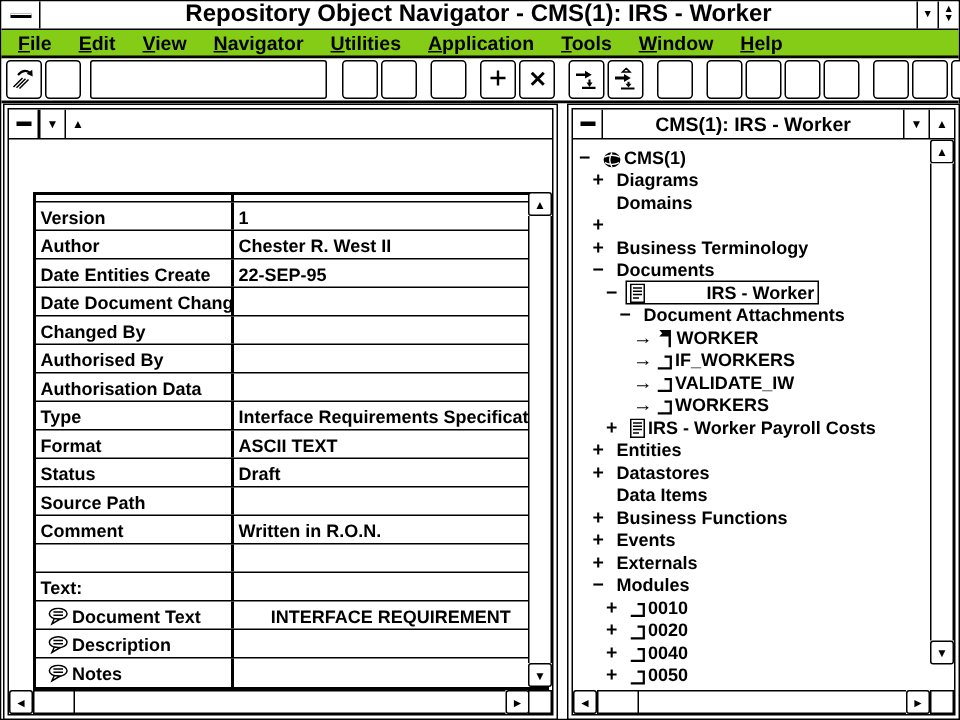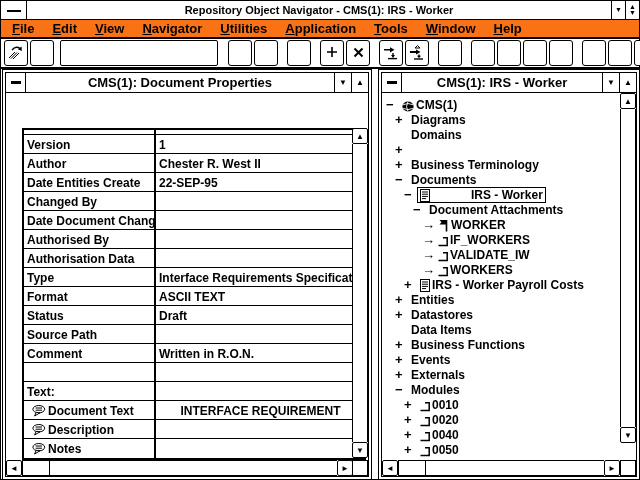--- a/index.html
+++ b/index.html
@@ -11,26 +11,26 @@
     color:#000;
     position:relative;
     overflow:hidden;
   }
   .screen { position:absolute; inset:0; border:1px solid #000; background:#fff; }
 
   
   .titlebar { height:19px; display:flex; align-items:stretch; border-bottom:1px solid #000; background:#fff; }
   .sysbox { width:26px; border-right:1px solid #000; display:flex; align-items:center; justify-content:center; }
   .sysbox .dash { width:14px; height:3px; background:#000; border-top:1px solid #fff; }
-  .title-text { flex:1; text-align:center; font-size:11px; line-height:18px; overflow:hidden; white-space:nowrap; }
+  .title-text { flex:1; text-align:center; font-size:16px; line-height:18px; overflow:hidden; white-space:nowrap; }
   .tbtn { width:14px; border-left:1px solid #000; display:flex; flex-direction:column; align-items:center; justify-content:center; font-size:7px; line-height:6px; }
   .tbtn span { display:block; }
 
   
-  .menubar { height:19px; display:flex; align-items:center; border-bottom:2px solid #000; background:#f97316; padding-left:2px; }
+  .menubar { height:19px; display:flex; align-items:center; border-bottom:2px solid #000; background:#84cc16; padding-left:2px; }
   .menu-item { font-size:13px; padding:0 9px; white-space:nowrap; }
   .menu-item .u { text-decoration:underline; }
 
   
   .toolbar { height:30px; display:flex; align-items:center; border-bottom:2px solid #000; background:#fff; padding:0 3px; }
   .tb-btn { width:24px; height:26px; background:#fff; border:1px solid #000; border-radius:3px; margin-right:2px; display:flex; align-items:center; justify-content:center; font-size:14px; line-height:1; flex:0 0 auto; }
   .tb-btn.gap { margin-left:7px; }
   .tb-field { width:158px; height:26px; border:1px solid #000; border-radius:2px; background:#fff; margin:0 3px 0 4px; font-family:"Liberation Sans",sans-serif; font-weight:bold; font-size:12px; padding:0 3px; flex:0 0 auto; }
   #tb-left, #tb-main { display:flex; align-items:center; }
 
@@ -169,21 +169,20 @@
   </div>
 
   <div class="mdi">
 
     <div class="window left-window">
       <div class="window-inner">
         <div class="wtitle">
           <div class="wsysbox">
             <div class="dash"></div>
           </div>
-          <div class="wtitle-text">CMS(1): Document Properties</div>
           <div class="wbtn">
             <span>▼</span>
           </div>
           <div class="wbtn">
             <span>▲</span>
           </div>
         </div>
         <div class="wcontent">
           <div class="ptable" id="ptable">
             <div class="phead">
@@ -202,27 +201,27 @@
                 <div class="pcell-value">Chester R. West II</div>
               </div>
               <div class="prow">
                 <div class="pcell-label">
                   <span>Date Entities Create</span>
                 </div>
                 <div class="pcell-value">22-SEP-95</div>
               </div>
               <div class="prow">
                 <div class="pcell-label">
+                  <span>Date Document Chang</span>
+                </div>
+                <div class="pcell-value"></div>
+              </div>
+              <div class="prow">
+                <div class="pcell-label">
                   <span>Changed By</span>
-                </div>
-                <div class="pcell-value"></div>
-              </div>
-              <div class="prow">
-                <div class="pcell-label">
-                  <span>Date Document Chang</span>
                 </div>
                 <div class="pcell-value"></div>
               </div>
               <div class="prow">
                 <div class="pcell-label">
                   <span>Authorised By</span>
                 </div>
                 <div class="pcell-value"></div>
               </div>
               <div class="prow">

